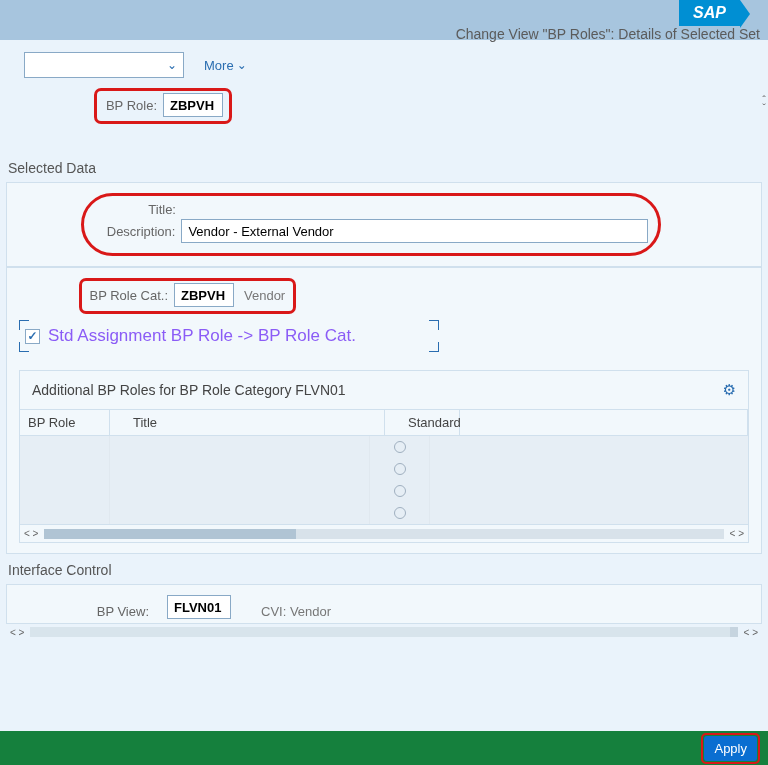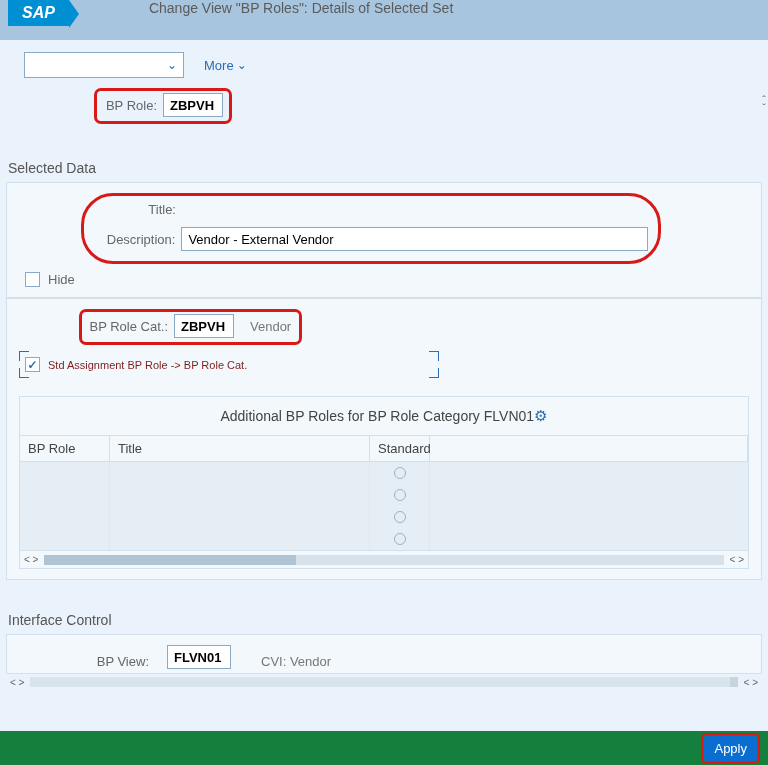--- a/index.html
+++ b/index.html
@@ -1,18 +1,18 @@
 <!DOCTYPE html>
 <html><head>
 <meta charset="utf-8">
 <style>
 * { box-sizing: border-box; margin: 0; padding: 0; font-family: Arial, sans-serif; }
 body { width: 768px; height: 765px; background: #eaf3fb; overflow: hidden; position: relative; }
 
-.header-bar { background: #a7c5de; height: 40px; display: flex; align-items: flex-start; padding: 0 8px; }
+.header-bar { background: #a7c5de; height: 40px; display: flex; align-items: flex-end; padding: 0 8px; flex-direction: column; }
 .sap-logo { background: #008fd3; color: white; font-weight: bold; font-size: 16px; padding: 4px 14px; position: relative; margin-right: 20px; font-style: italic; }
 .sap-logo::after { content: ""; position: absolute; right: -10px; top: 0; border-left: 10px solid #008fd3; border-top: 14px solid transparent; border-bottom: 14px solid transparent; height: 0; }
 .header-title { color: #5b5b5b; font-size: 14px; margin-left: 60px; }
 
 .toolbar-row { display: flex; align-items: center; padding: 12px 24px 10px; gap: 20px; }
 .dropdown { width: 160px; height: 26px; border: 1px solid #89a9c6; background: white; display: flex; align-items: center; justify-content: flex-end; padding-right: 6px; }
 .chevron-down { color: #2a6db0; font-size: 12px; }
 .more-link { color: #2a6db0; font-size: 13px; display: flex; align-items: center; gap: 3px; cursor: pointer; }
 
 .content { padding: 0 4px; }
@@ -29,35 +29,35 @@
 
 .section-title { color: #555; font-size: 14px; padding: 8px 4px 6px; }
 .panel { background: #f2f8fc; border: 1px solid #d0e0ed; padding: 10px 12px; margin: 0 2px; position: relative; }
 
 .gen-data-red { padding: 4px 10px 8px; border-radius: 32px; }
 .hide-row { display: flex; align-items: center; gap: 8px; margin-top: 8px; padding-left: 6px; }
 .checkbox { width: 15px; height: 15px; border: 1px solid #89a9c6; background: white; display: flex; align-items: center; justify-content: center; }
 .checkbox.checked::after { content: "✓"; color: #2a6db0; font-size: 12px; font-weight: bold; }
 
 .bp-cat-box { display: inline-flex; align-items: center; padding: 2px 8px 4px 2px; }
-.cat-text { color: #777; font-size: 13px; margin-left: 16px; }
+.cat-text { color: #777; font-size: 13px; margin-left: 10px; }
 
 .corner { position: absolute; width: 10px; height: 10px; border-color: #2a6db0; }
 .c-tl { border-top: 1px solid #2a6db0; border-left: 1px solid #2a6db0; }
 .c-tr { border-top: 1px solid #2a6db0; border-right: 1px solid #2a6db0; }
 .c-bl { border-bottom: 1px solid #2a6db0; border-left: 1px solid #2a6db0; }
 .c-br { border-bottom: 1px solid #2a6db0; border-right: 1px solid #2a6db0; }
 
 .table-section { margin-top: 18px; background: #fff; border: 1px solid #d0e0ed; }
-.table-title-row { display: flex; justify-content: center; align-items: center; padding: 10px 12px; background: #f2f8fc; }
+.table-title-row { display: flex; justify-content: space-between; align-items: center; padding: 10px 12px; background: #f2f8fc; }
 .table-title { color: #444; font-size: 14px; }
 .gear { color: #2a6db0; font-size: 15px; }
 
 .grid { display: grid; grid-template-columns: 90px 260px 60px 1fr; }
-.grid-header { background: #f2f8fc; border-top: 1px solid #d0e0ed; border-bottom: 1px solid #d0e0ed; }
+.grid-header { background: #f2f8fc; border-top: 1px solid #d0e0ed; border-bottom: 1px solid #d0e0ed; gap: 15px; }
 .grid-header .cell { color: #444; font-size: 13px; padding: 5px 8px; border-right: 1px solid #d0e0ed; }
 .grid-body .cell { height: 22px; border-right: 1px solid #e0e8ef; background: #e6eef5; display: flex; align-items: center; justify-content: center; }
 .grid-body .cell:last-child { border-right: none; }
 .radio-dot { width: 12px; height: 12px; border: 1px solid #a0b0c0; border-radius: 50%; }
 .hscroll { display: flex; align-items: center; height: 18px; background: #f2f8fc; border-top: 1px solid #d0e0ed; }
 .scroll-arrows { font-size: 10px; color: #666; padding: 0 4px; }
 .scroll-track { flex: 1; height: 10px; background: #d8e2ea; margin: 0 2px; position: relative; }
 .scroll-thumb { position: absolute; left: 0; top: 0; height: 100%; width: 37%; background: #b0c4d4; }
 
 .iface-row { display: flex; align-items: flex-end; padding-left: 72px; gap: 12px; }
@@ -101,47 +101,43 @@
     <span class="field-label">BP Role:</span>
     <input class="field-input bold-val" style="width: 60px;" value="ZBPVH">
   </div>
 
   <div class="section-title" style="margin-top:28px">Selected Data</div>
   <div class="panel">
     <div class="redbox gen-data-red" style="margin-left:62px; width:580px">
       <div class="field-row">
         <span class="field-label" style="width:88px">Title:</span>
       </div>
-      <div class="field-row" style="margin-top:10px">
+      <div class="field-row" style="margin-top:2px">
         <span class="field-label" style="width:88px">Description:</span>
         <input class="field-input" style="width: 470px;" value="Vendor - External Vendor">
       </div>
-    </div>
-    <div class="hide-row">
-      <div class="checkbox"></div>
-      <span style="color:#666;font-size:13px">Hide</span>
     </div>
   </div>
 
   <div class="panel">
     <div style="margin-left:60px">
       <div class="bp-cat-box redbox">
         <span class="field-label" style="width:90px">BP Role Cat.:</span>
         <input class="field-input bold-val" style="width: 60px;" value="ZBPVH">
         <span class="cat-text">Vendor</span>
       </div>
     </div>
     <div style="position:relative; margin-top:6px; padding:4px 0 4px 6px; width:420px">
       <div class="corner c-tl" style="position:absolute;left:0;top:0"></div>
       <div class="corner c-tr" style="position:absolute;right:0;top:0"></div>
       <div class="corner c-bl" style="position:absolute;left:0;bottom:0"></div>
       <div class="corner c-br" style="position:absolute;right:0;bottom:0"></div>
       <div class="field-row" style="gap:8px">
         <div class="checkbox checked"></div>
-        <span style="color:#7f1d1d;font-size:11px">Std Assignment BP Role -&gt; BP Role Cat.</span>
+        <span style="color:#8b5cf6;font-size:17px">Std Assignment BP Role -&gt; BP Role Cat.</span>
       </div>
     </div>
 
     <div class="table-section">
       <div class="table-title-row">
         <span class="table-title">Additional BP Roles for BP Role Category FLVN01</span>
         <span class="gear">⚙</span>
       </div>
       <div class="grid grid-header">
         <div class="cell">BP Role</div>
@@ -186,21 +182,21 @@
       <div class="hscroll">
         <span class="scroll-arrows">&lt; &gt;</span>
         <div class="scroll-track">
             <div class="scroll-thumb"></div>
           </div>
         <span class="scroll-arrows">&lt; &gt;</span>
       </div>
     </div>
   </div>
 
-  <div class="section-title" style="margin-top:24px">Interface Control</div>
+  <div class="section-title" style="">Interface Control</div>
   <div class="panel" style="padding-bottom:4px">
     <div class="iface-row">
       <span class="field-label" style="width:64px">BP View:</span>
       <input class="field-input bold-val" style="width: 64px;" value="FLVN01">
       <span class="cat-text" style="margin-left:18px">CVI: Vendor</span>
     </div>
   </div>
 
   <div class="bottom-scroll">
     <span class="scroll-arrows">&lt; &gt;</span>

